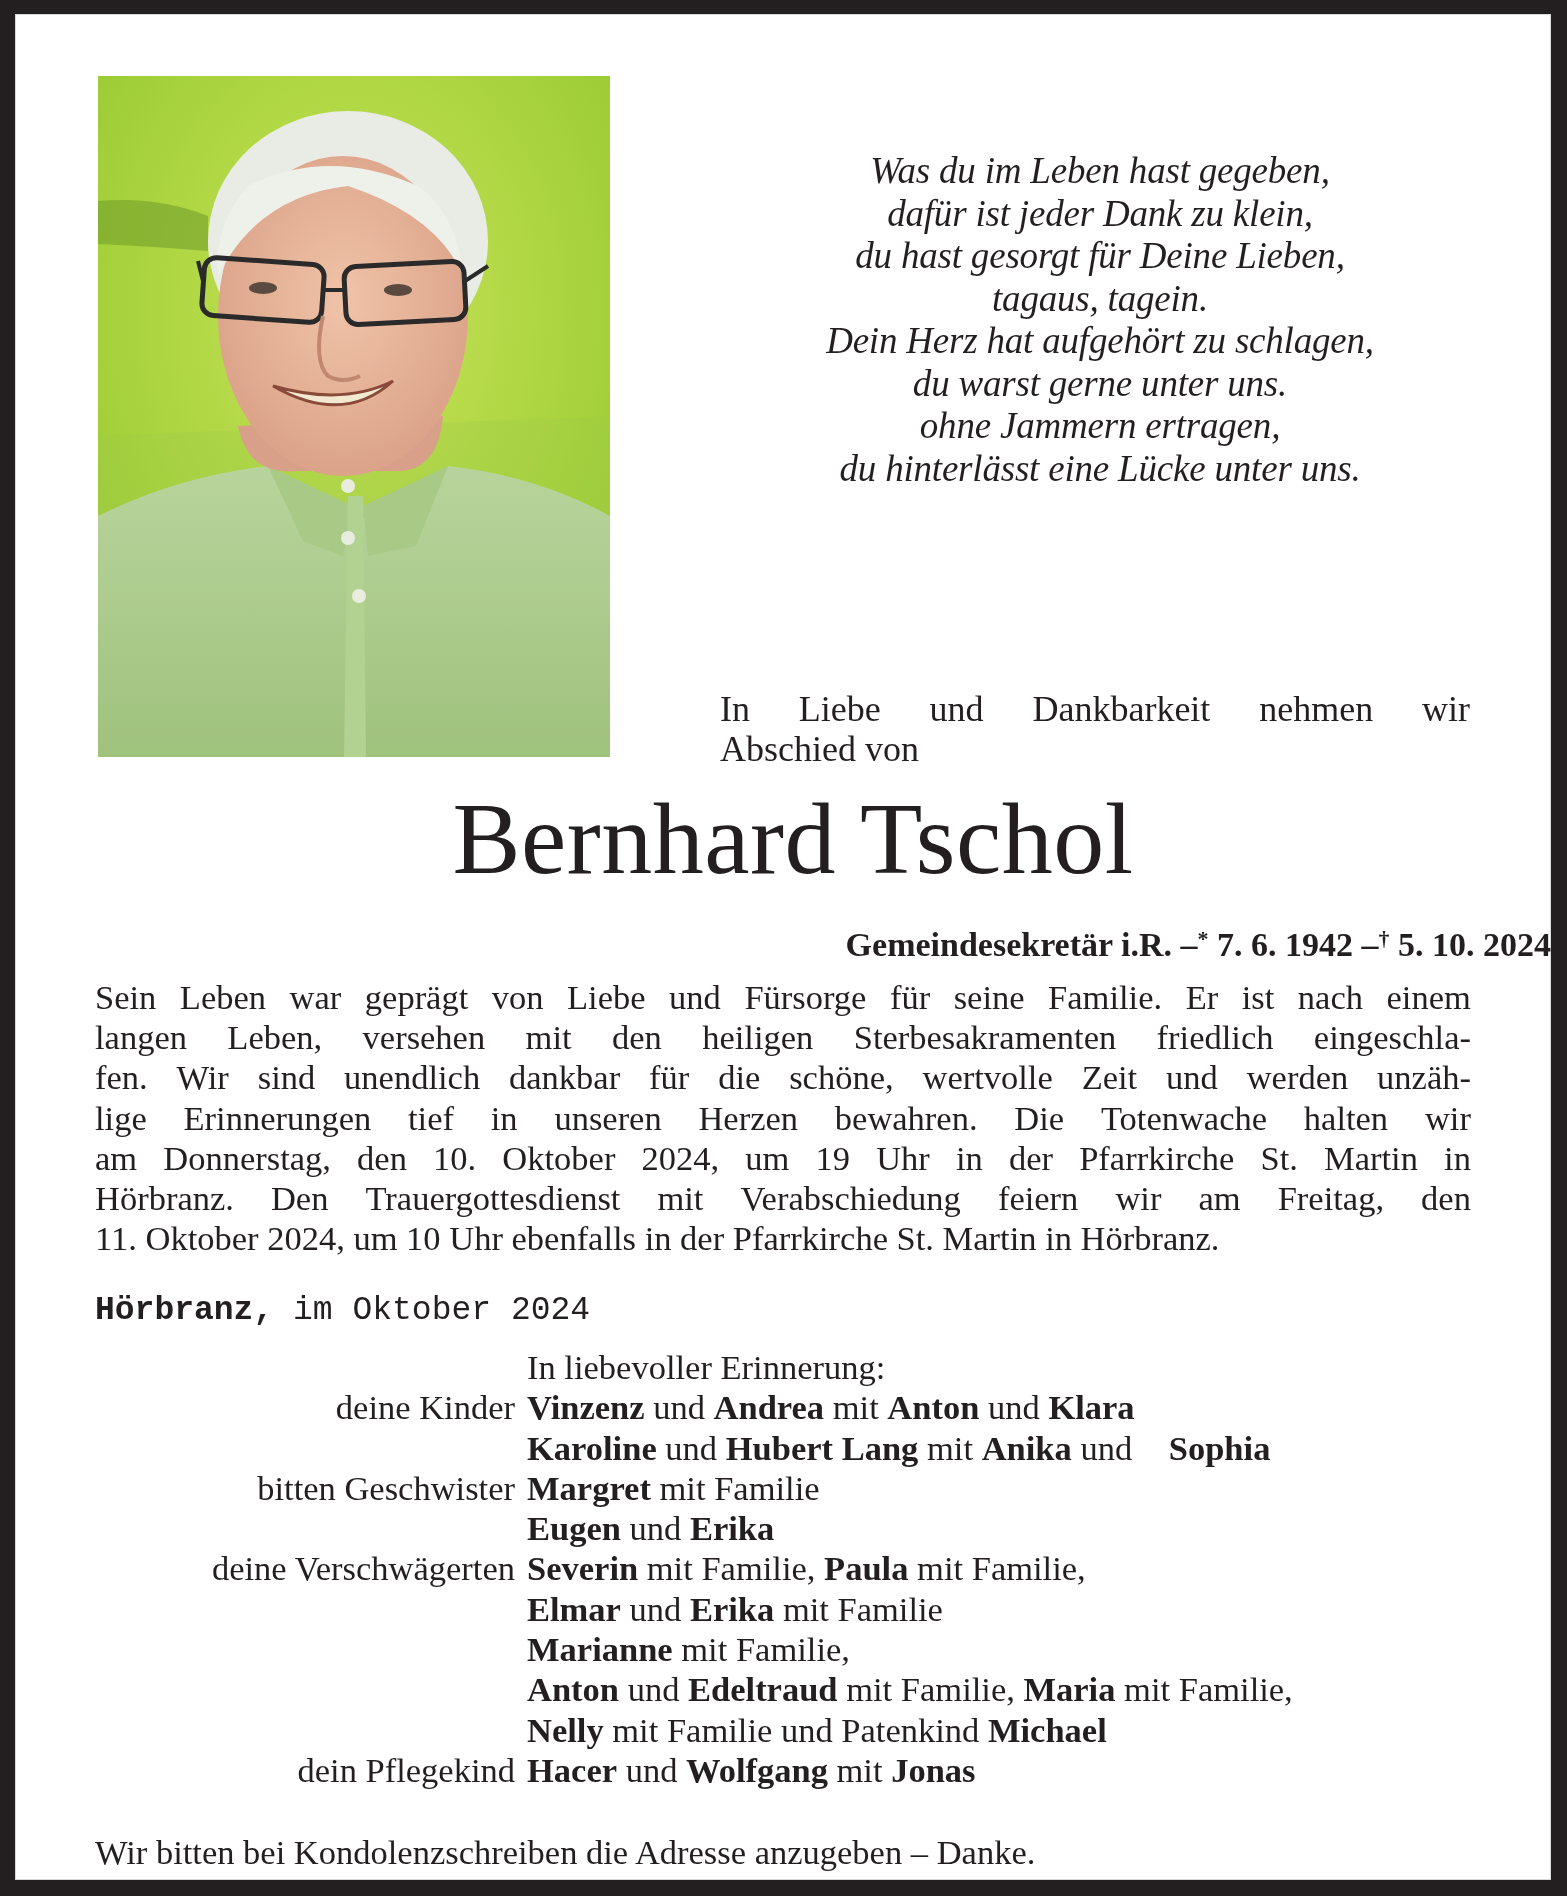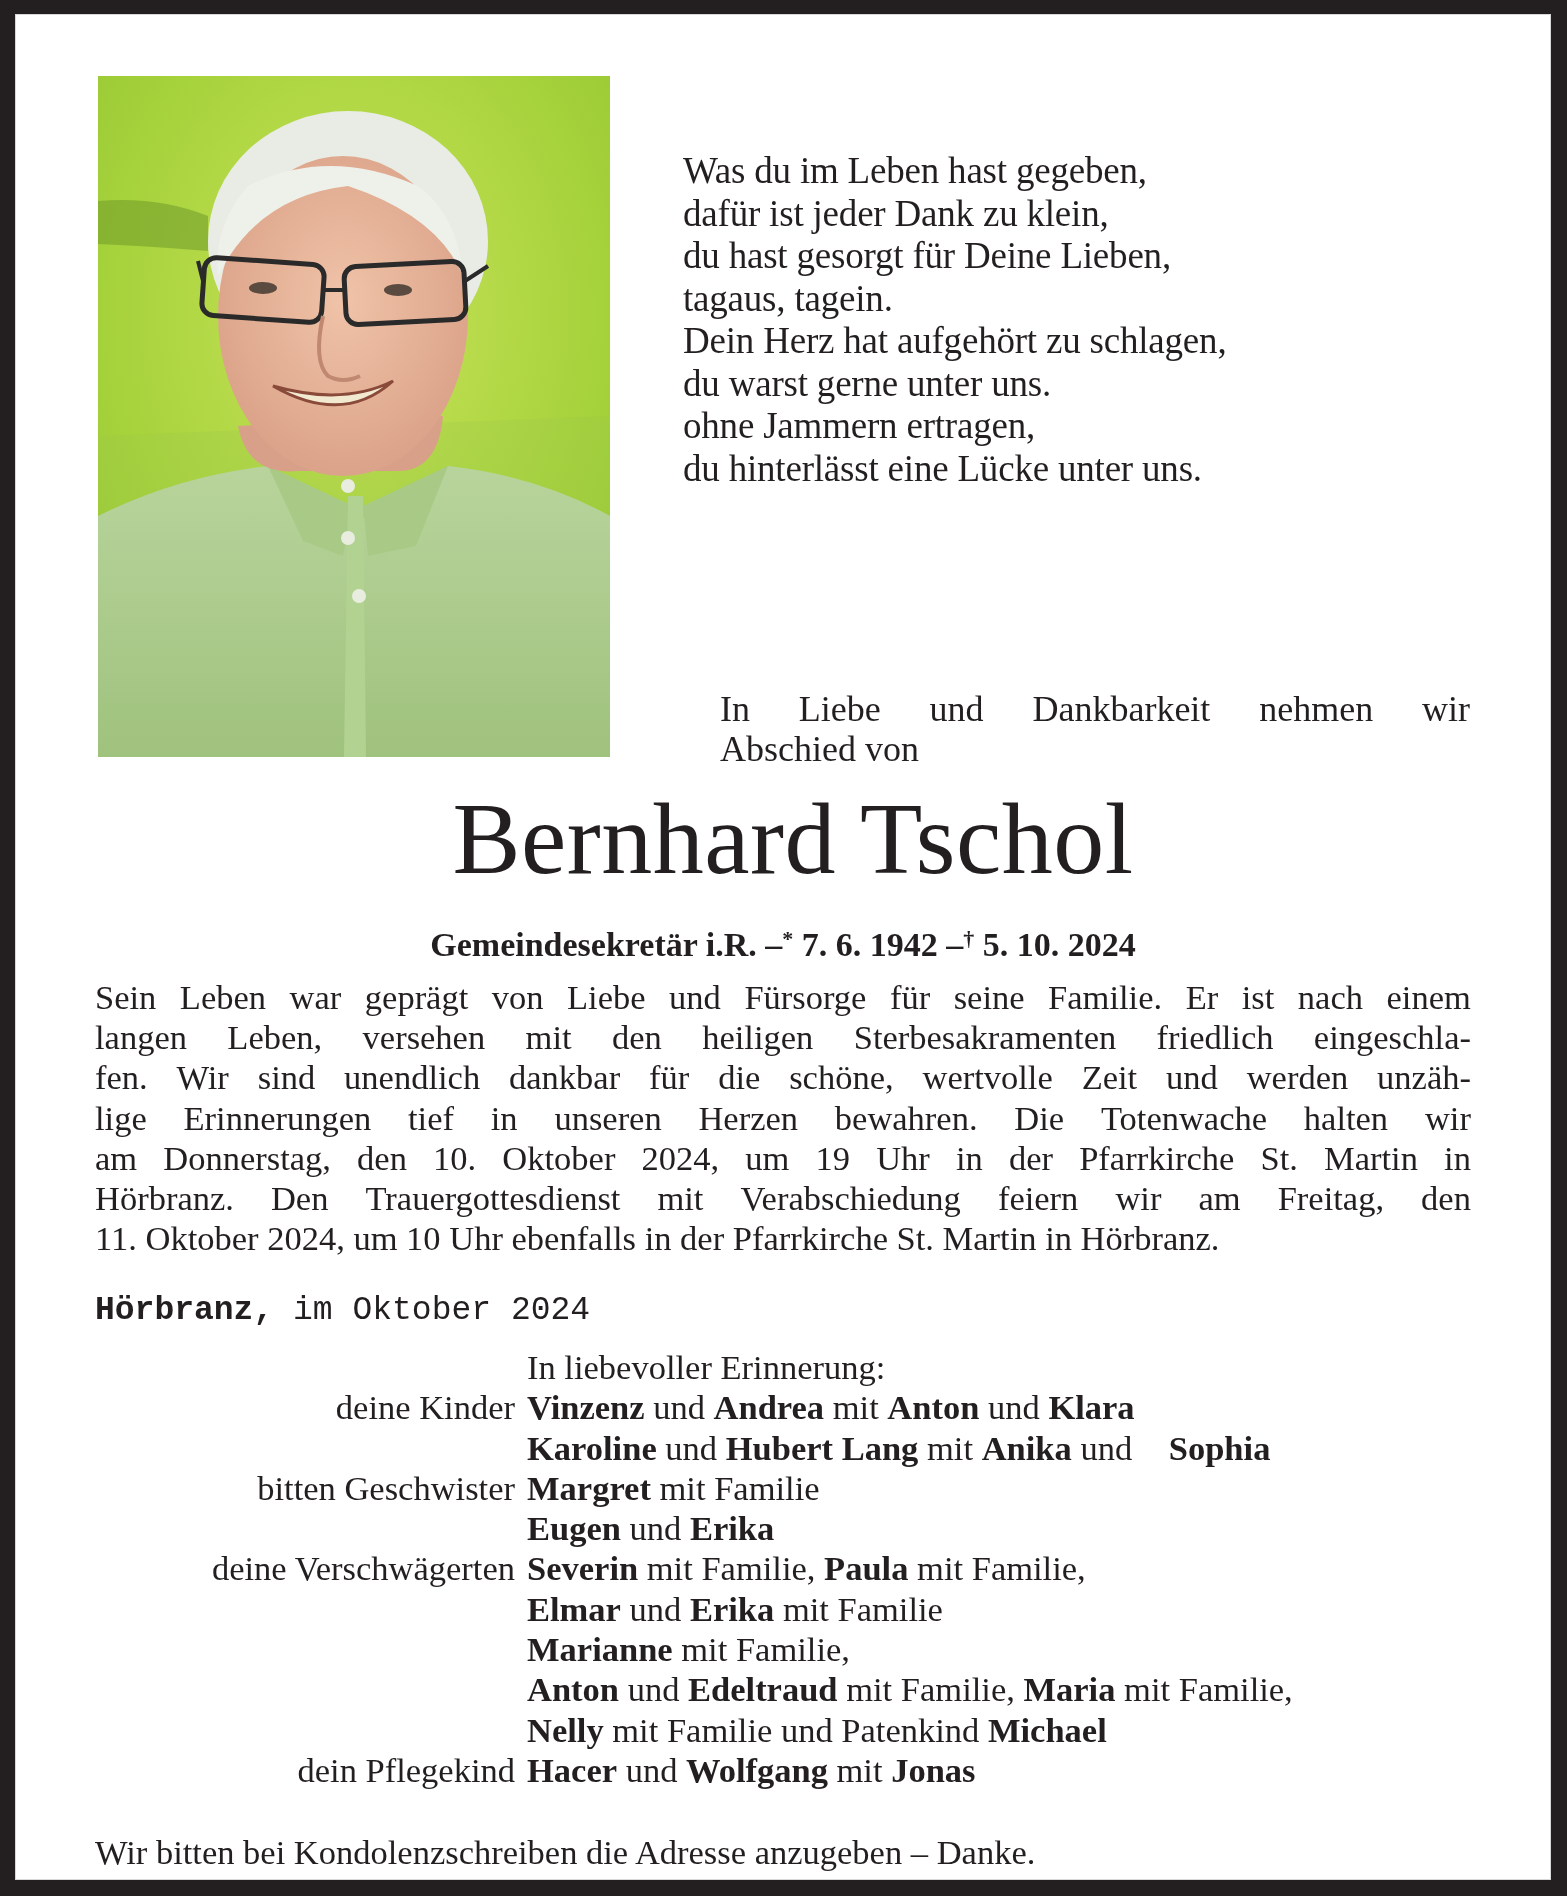--- a/index.html
+++ b/index.html
@@ -15,24 +15,26 @@
     box-shadow: inset 0 0 0 1px #d8d8d8;
   }
   .photo {
     position: absolute; left: 83px; top: 62px; width: 512px; height: 681px;
     overflow: hidden;
     background: #a9d43a;
   }
   .photo svg { display: block; width: 100%; height: 100%; }
 
   .poem {
-    position: absolute; left: 668px; top: 136px; width: 760px;
+    position: absolute; left: 705px; top: 136px; width: 760px;
     font-family: "Liberation Serif", "DejaVu Serif", serif;
+    font-style: italic;
     font-size: 37px; line-height: 42.5px;
     letter-spacing: -0.2px;
+    text-align: center;
   }
   .poem div { white-space: nowrap; }
 
   .intro {
     position: absolute; left: 705px; top: 675px; width: 750px;
     font-family: "Liberation Serif", serif;
     font-size: 36px; line-height: 40px;
     text-align: justify; text-align-last: left;
   }
   .intro .l1 { display: flex; justify-content: space-between; }
@@ -40,21 +42,21 @@
   .name {
     position: absolute; left: 0; right: 0; top: 770px;
     text-align: center;
     font-family: "Liberation Serif", serif;
     font-size: 102px; line-height: 110px;
     letter-spacing: 0.5px;
     padding-left: 20px;
   }
   .subtitle {
     position: absolute; left: 0; right: 0; top: 905px;
-    text-align: center;
+    text-align: right;
     font-family: "Liberation Serif", serif;
     font-weight: bold; font-size: 34px; line-height: 40px;
   }
   .subtitle sup { font-size: 22px; vertical-align: 10px; }
 
   .body-text {
     position: absolute; left: 80px; width: 1376px; top: 963px;
     font-family: "Liberation Serif", serif;
     font-size: 34.5px; line-height: 40.2px;
   }

